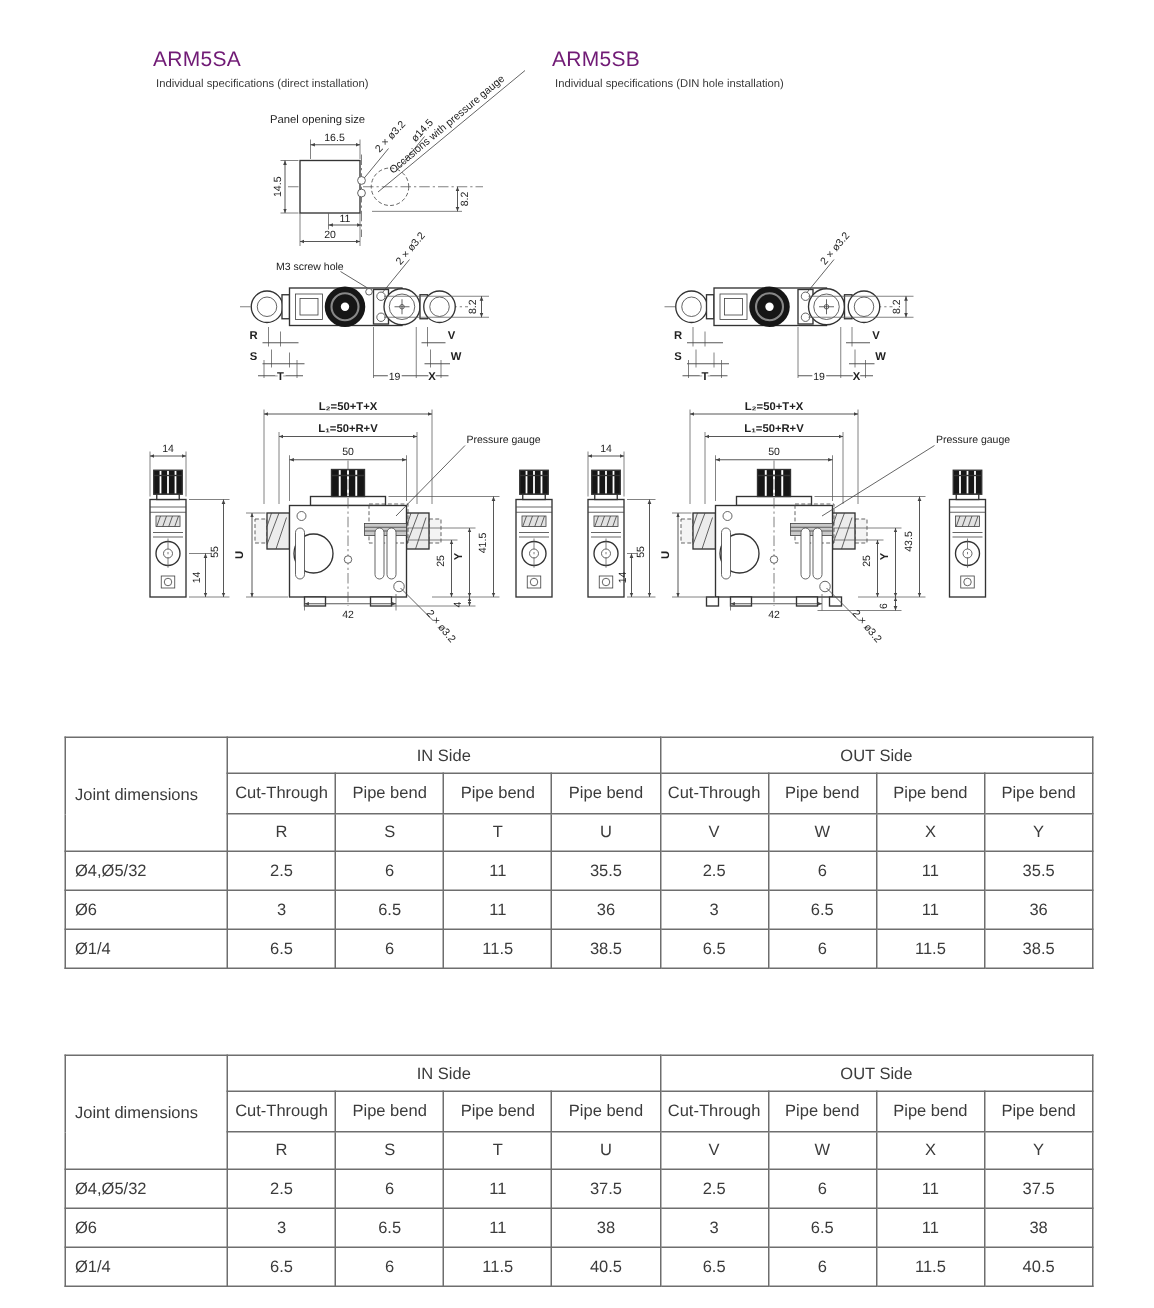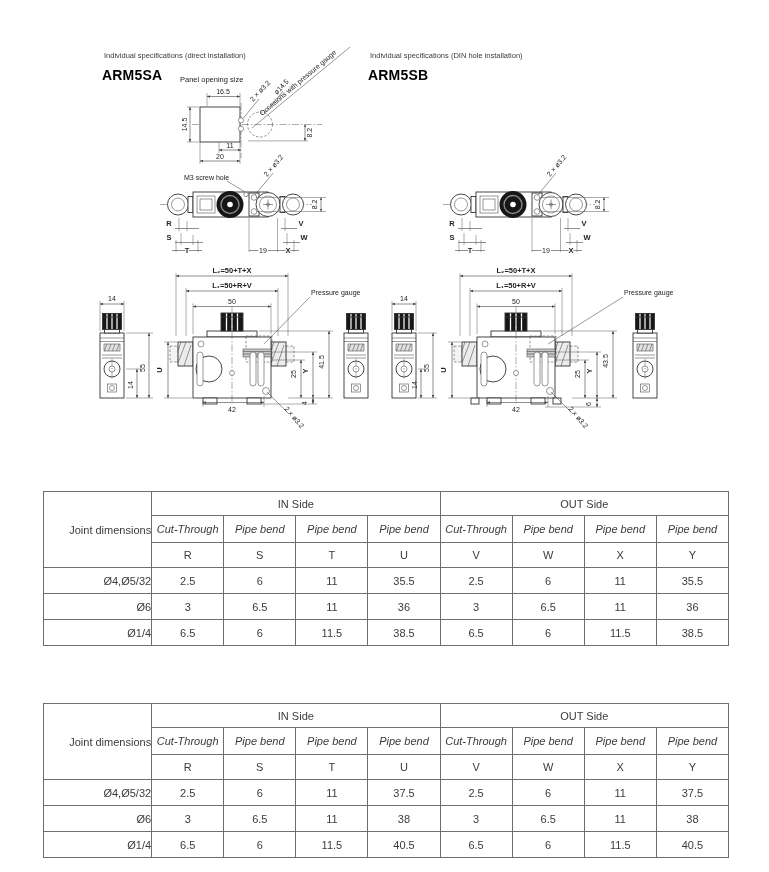--- a/index.html
+++ b/index.html
@@ -1,33 +1,33 @@
 <!DOCTYPE html>
 <html><head>
 <meta charset="utf-8">
 <style>
   html,body{margin:0;padding:0;background:#fff;}
   body{width:769px;height:872px;position:relative;font-family:"Liberation Sans",sans-serif;}
-  .title{position:absolute;font-weight:bold;font-size:14px;color:#000000;letter-spacing:.2px;margin-top:36px;}
+  .title{position:absolute;font-weight:normal;font-size:14px;color:#701a75;letter-spacing:.2px;}
   .subtitle{position:absolute;font-size:7.5px;color:#3a3a3a;text-align:center;}
   #dwg{position:absolute;left:0;top:0;}
   svg text{font-family:"Liberation Sans",sans-serif;font-size:7px;fill:#222;}
   svg text.b{font-weight:bold;font-size:7.5px;}
   svg text.cap{font-size:7.5px;}
   .halo{paint-order:stroke;stroke:#fff;stroke-width:2.5px;}
   .ln{stroke:#333;stroke-width:0.9;}
   .tn{stroke:#444;stroke-width:0.55;}
   .ext{stroke:#5a5a5a;stroke-width:0.5;}
   .dim{stroke:#444;stroke-width:0.6;}
   .dash{stroke-dasharray:2.6 1.6;}
   .cl{stroke:#555;stroke-width:0.5;stroke-dasharray:7 2 1.5 2;}
   table.spec{position:absolute;left:43px;border-collapse:collapse;table-layout:fixed;width:686px;font-size:11px;color:#3b3b3b;background:#fff;}
   table.spec td{border:1px solid #6e6e6e;text-align:center;padding:0;white-space:nowrap;overflow:hidden;}
-  table.spec td.lbl{text-align:right;padding-left:6px;}
-  tr.hr1{height:24px;} tr.hr2{height:27px;font-style:italic;} tr.hr3{height:25px;} tr.br{height:26px;}
+  table.spec td.lbl{text-align:left;padding-left:6px;}
+  tr.hr1{height:24px;} tr.hr2{height:27px;} tr.hr3{height:25px;} tr.br{height:26px;}
   #table1{top:491px;} #table2{top:703px;}
 </style>
 </head>
 <body>
 
 <div class="title" style="left:102px;top:31px">ARM5SA</div>
 <div class="subtitle" style="left:104px;top:51px">Individual specifications (direct installation)</div>
 <div class="title" style="left:368px;top:31px">ARM5SB</div>
 <div class="subtitle" style="left:370px;top:51px">Individual specifications (DIN hole installation)</div>
 

